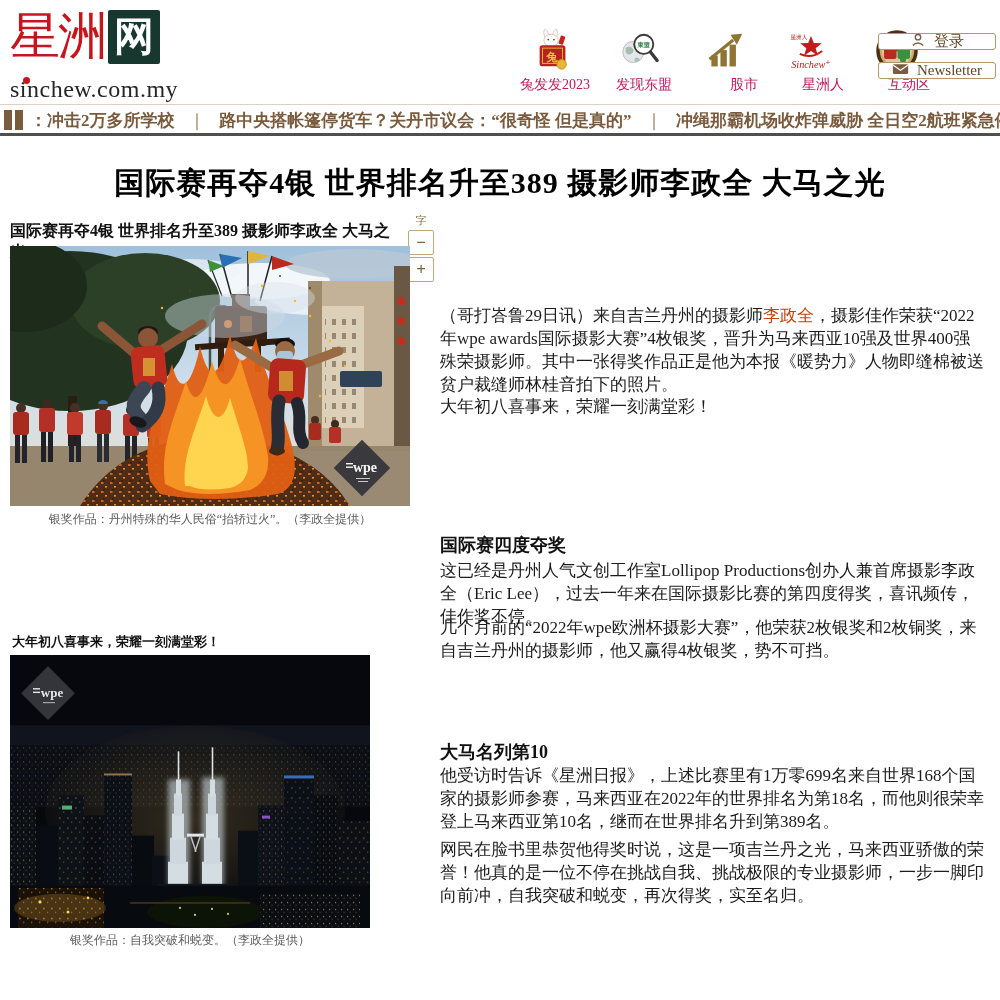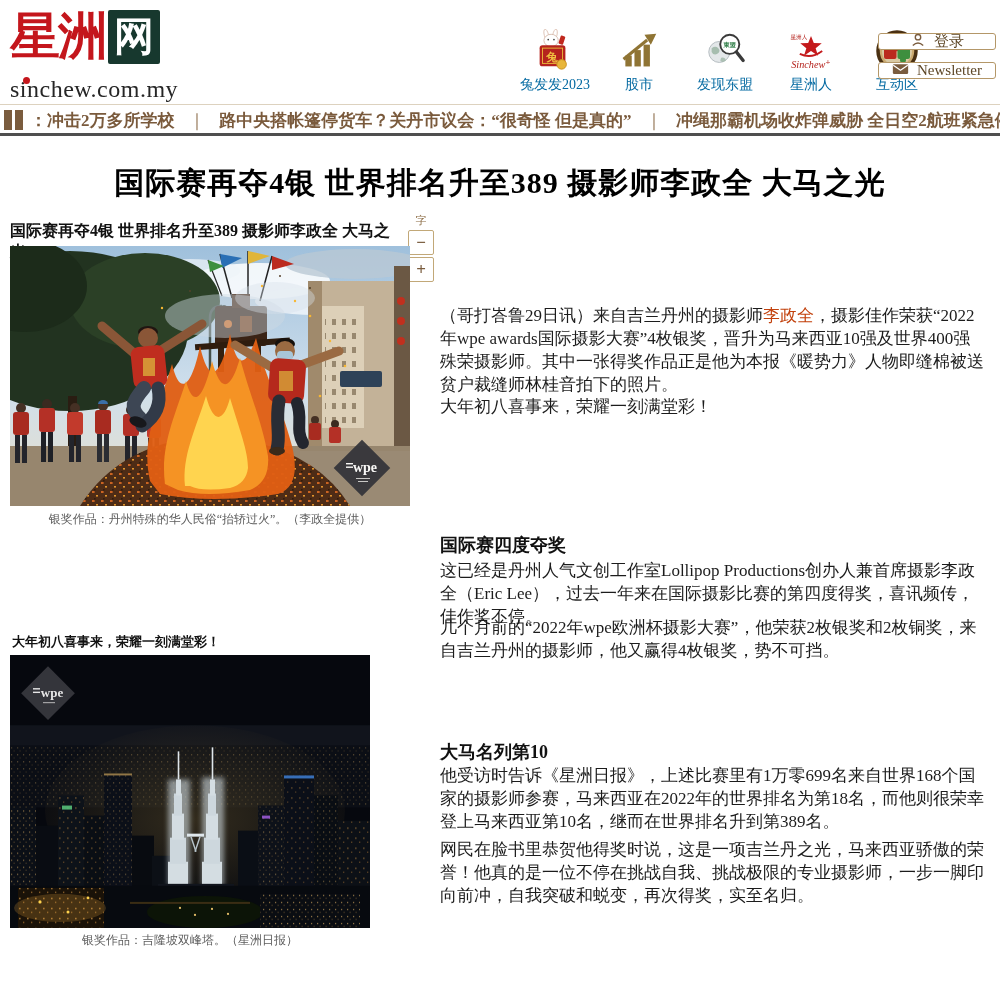--- a/index.html
+++ b/index.html
@@ -4,30 +4,30 @@
 <style>
   * { margin:0; padding:0; box-sizing:border-box; }
   html,body { background:#ffffff; }
   body { font-family:"Liberation Serif","DejaVu Serif",serif; }
   .page { position:relative; width:1000px; height:1000px; background:#fff; overflow:hidden; margin:0 auto; }
 
   
   .hdr { position:absolute; left:0; top:0; width:1000px; height:105px; border-bottom:1px solid #ddd2bf; background:#fff; }
   .logo { position:absolute; left:10px; top:10px; cursor:pointer; }
   .logo-row { display:flex; align-items:flex-start; }
-  .logo-cn { font-size:50px; font-weight:bold; color:#c4161c; letter-spacing:-2px; line-height:52px; }
+  .logo-cn { font-size:50px; font-weight:normal; color:#c4161c; letter-spacing:-2px; line-height:52px; }
   .logo-net { display:inline-block; width:52px; height:54px; background:#17382e; color:#fff; font-size:40px; font-weight:bold;
               text-align:center; line-height:54px; margin-left:2px; border-radius:2px; }
   .logo-domain { position:relative; font-size:24px; color:#262626; margin-top:12px; letter-spacing:0.5px; }
   .logo-dot { position:absolute; left:13px; top:1px; width:7px; height:7px; background:#c4161c; border-radius:50%; }
 
   .nav { position:absolute; left:520px; top:28px; display:flex; align-items:flex-end; gap:20px; }
   .nav-item { width:66px; text-align:center; cursor:pointer; }
   .nav-item .ic { height:46px; display:flex; align-items:center; justify-content:center; }
-  .nav-item .lb { font-size:14px; color:#0369a1; white-space:nowrap; margin-top:2px; }
+  .nav-item .lb { font-size:14px; color:#be185d; white-space:nowrap; margin-top:2px;text-align:right; }
 
   .hdr-btns { position:absolute; left:878px; top:33px; width:118px; }
   .hbtn { display:flex; align-items:center; justify-content:center; gap:8px; width:118px; height:17px;
           border:1px solid #b49768; border-radius:3px; background:#fff; color:#5d4626; font-size:15px;
           font-family:"Liberation Serif","DejaVu Serif",serif; cursor:pointer; }
   .hbtn + .hbtn { margin-top:12px; }
 
   
   .ticker { position:absolute; left:0; top:106px; width:1000px; height:30px; border-bottom:3px solid #4f4f4f;
             background:#fff; overflow:hidden; white-space:nowrap; }
@@ -93,42 +93,42 @@
             <rect x="8" y="16" width="27" height="22" rx="3" fill="#b5231d"></rect>
             <rect x="11" y="19" width="21" height="16" fill="none" stroke="#e8b63a" stroke-width="1"></rect>
             <text x="21" y="32" text-anchor="middle" font-size="12" font-weight="bold" fill="#f0c040">兔</text>
             <circle cx="31" cy="36" r="5" fill="#e8b63a" stroke="#c89020" stroke-width="1"></circle>
           </svg>
         </div>
         <div class="lb">兔发发2023</div>
       </div>
       <div class="nav-item">
         <div class="ic">
-          <svg viewBox="0 0 44 44" width="40" height="44">
-            <rect x="7" y="27" width="7" height="12" fill="#8f7434"></rect>
-            <rect x="17" y="21" width="7" height="18" fill="#8f7434"></rect>
-            <rect x="27" y="15" width="7" height="24" fill="#8f7434"></rect>
-            <path d="M5,31 L31,10" stroke="#8f7434" stroke-width="3.5" fill="none"></path>
-            <polygon points="28,4 41,3 35,15" fill="#8f7434"></polygon>
-          </svg>
-        </div>
-        <div class="lb">股市</div>
-      </div>
-      <div class="nav-item">
-        <div class="ic">
           <svg viewBox="0 0 44 44" width="42" height="44">
             <circle cx="16" cy="23" r="11" fill="#e3e7e9" stroke="#b5bcc0" stroke-width="1"></circle>
             <path d="M8,19 q4,-3 7,0 q3,3 -1,6 q-4,2 -6,-2 Z" fill="#9fb8a8" opacity="0.9"></path>
             <path d="M18,29 q4,-1 5,3 q-4,3 -6,0 Z" fill="#9fb8a8" opacity="0.8"></path>
             <circle cx="27" cy="15" r="10" fill="#ffffff" stroke="#3a3a3a" stroke-width="2"></circle>
             <text x="27" y="18" text-anchor="middle" font-size="6.5" font-weight="bold" fill="#2e7d46">東盟</text>
             <line x1="34" y1="23" x2="41" y2="32" stroke="#3a3a3a" stroke-width="3.5" stroke-linecap="round"></line>
           </svg>
         </div>
         <div class="lb">发现东盟</div>
+      </div>
+      <div class="nav-item">
+        <div class="ic">
+          <svg viewBox="0 0 44 44" width="40" height="44">
+            <rect x="7" y="27" width="7" height="12" fill="#8f7434"></rect>
+            <rect x="17" y="21" width="7" height="18" fill="#8f7434"></rect>
+            <rect x="27" y="15" width="7" height="24" fill="#8f7434"></rect>
+            <path d="M5,31 L31,10" stroke="#8f7434" stroke-width="3.5" fill="none"></path>
+            <polygon points="28,4 41,3 35,15" fill="#8f7434"></polygon>
+          </svg>
+        </div>
+        <div class="lb">股市</div>
       </div>
       <div class="nav-item">
         <div class="ic">
           <svg viewBox="0 0 60 44" width="56" height="44">
             <text x="17" y="9" text-anchor="middle" font-size="6" fill="#b5231d">星洲人</text>
             <path d="M30,6 L33,13.5 L41.5,13.8 L35,19 L37.5,27 L30,22 L22.5,27 L25,19 L18.5,13.8 L27,13.5 Z" fill="#c41a1c"></path>
             <path d="M18,25 Q30,31 42,22" stroke="#c41a1c" stroke-width="2" fill="none"></path>
             <text x="30" y="40" text-anchor="middle" font-size="11" font-style="italic" fill="#b5231d">Sinchew⁺</text>
           </svg>
         </div>
@@ -452,21 +452,21 @@
         <g transform="rotate(45)">
             <rect x="-19" y="-19" width="38" height="38" fill="#3a3a40"></rect>
           </g>
         <rect x="-15" y="-5" width="7" height="1.4" fill="#ffffff"></rect>
         <rect x="-15" y="-1.5" width="7" height="1.4" fill="#ffffff"></rect>
         <text x="4" y="4" text-anchor="middle" font-size="13" font-weight="bold" fill="#ffffff">wpe</text>
         <rect x="-5" y="9" width="12" height="1" fill="#cccccc"></rect>
       </g>
     </svg>
   </figure>
-  <figcaption class="cap2">银奖作品：吉隆坡双峰塔。（星洲日报）</figcaption>
+  <figcaption class="cap2">银奖作品：自我突破和蜕变。（李政全提供）</figcaption>
 
   <p class="rc p1"><span>（哥打峇鲁29日讯）来自吉兰丹州的摄影师</span><a class="inlink">李政全</a><span>，摄影佳作荣获“2022年wpe awards国际摄影大赛”4枚银奖，晋升为马来西亚10强及世界400强殊荣摄影师。其中一张得奖作品正是他为本报《暖势力》人物即缝棉被送贫户裁缝师林桂音拍下的照片。</span></p>
 
   <p class="rc p2">大年初八喜事来，荣耀一刻满堂彩！</p>
 
   <h3 class="rc-h h3a">国际赛四度夺奖</h3>
   <p class="rc p3">这已经是丹州人气文创工作室Lollipop Productions创办人兼首席摄影李政全（Eric Lee），过去一年来在国际摄影比赛的第四度得奖，喜讯频传，佳作奖不停。</p>
   <p class="rc p4">几个月前的“2022年wpe欧洲杯摄影大赛”，他荣获2枚银奖和2枚铜奖，来自吉兰丹州的摄影师，他又赢得4枚银奖，势不可挡。</p>
 
   <h3 class="rc-h h3b">大马名列第10</h3>

